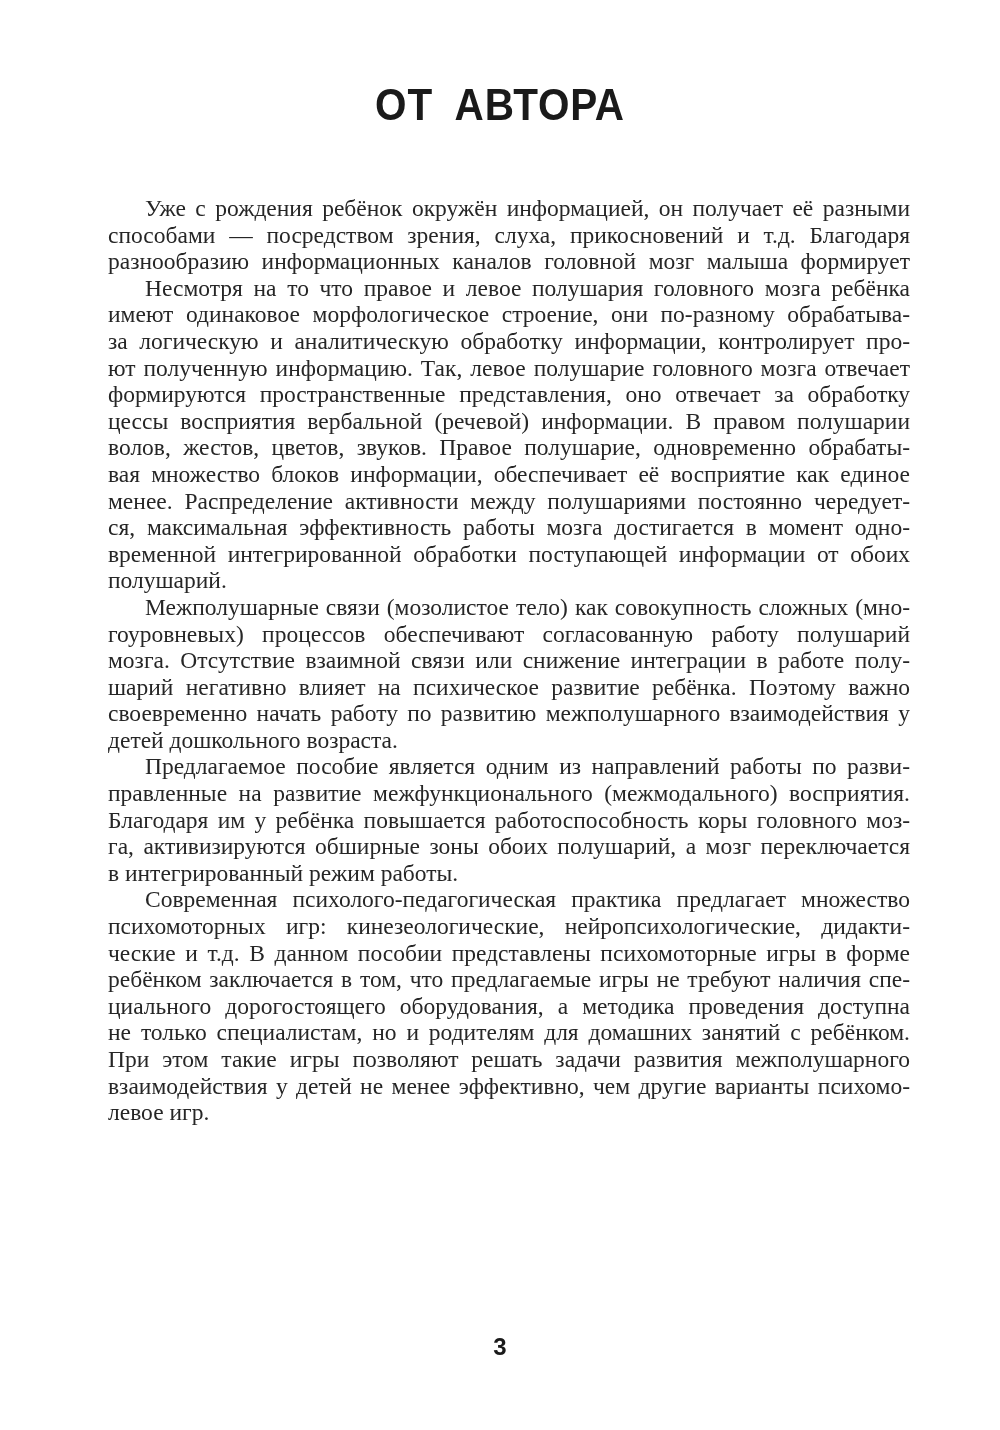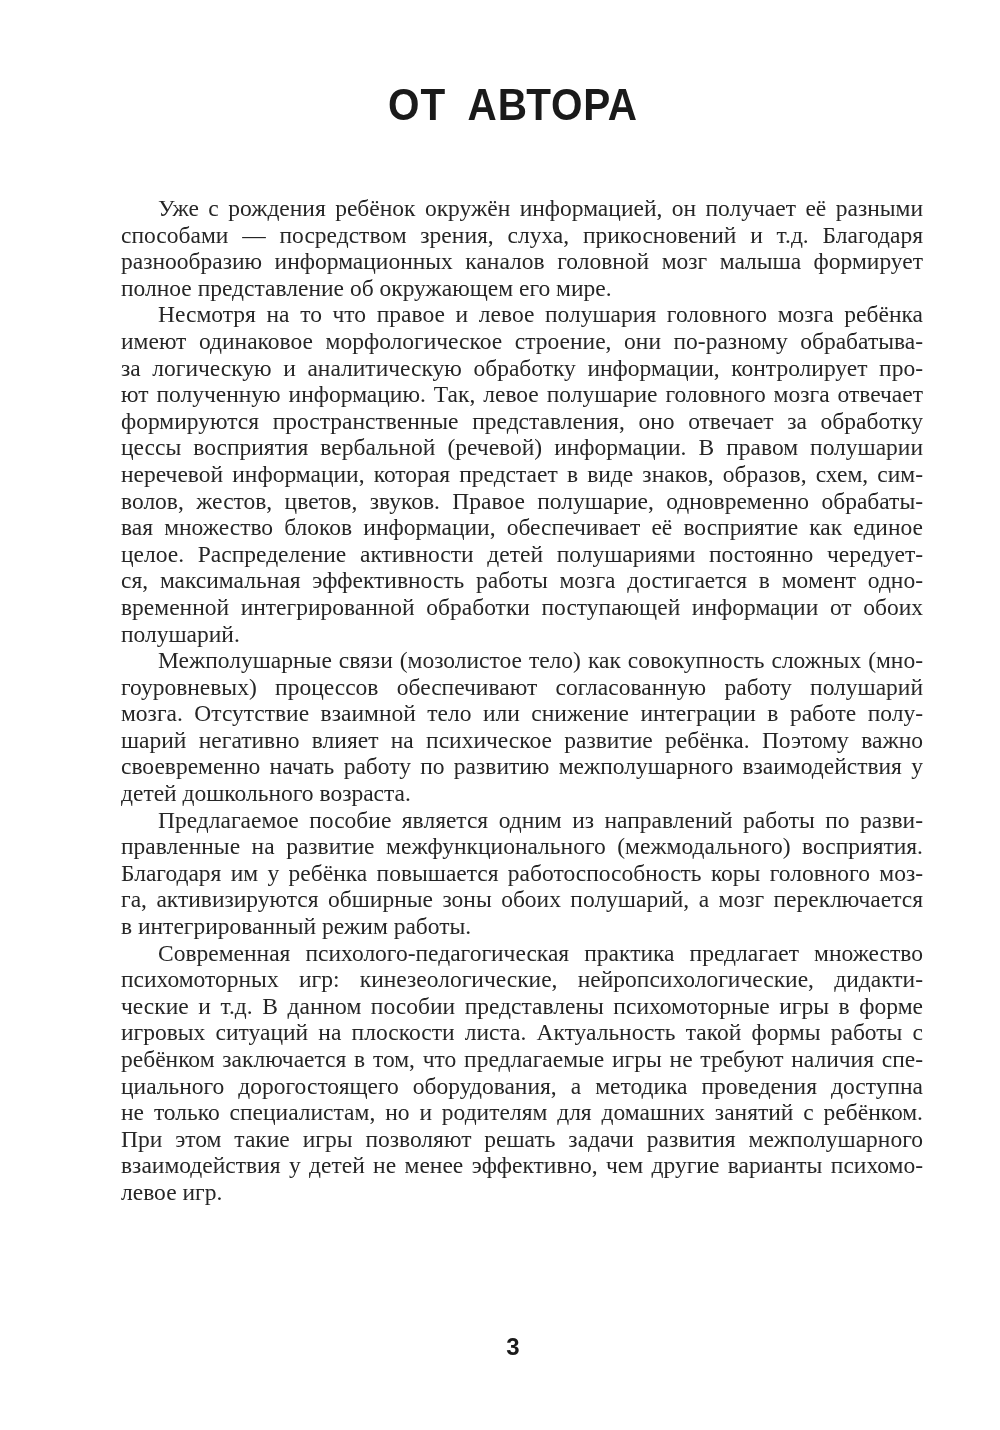--- a/index.html
+++ b/index.html
@@ -12,21 +12,20 @@
       height: 1430px;
       position: relative;
       overflow: hidden;
       color: #1f1f1f;
     }
     .page {
       position: absolute;
       left: 0; top: 0;
       width: 963px;
       height: 1430px;
-      margin-left: 13px;
     }
     .title {
       position: absolute;
       top: 80px;
       left: 0;
       width: 1000px;
       text-align: center;
       font-family: "Liberation Sans", sans-serif;
       font-weight: bold;
       font-size: 44px;
@@ -75,61 +74,58 @@
 
 <div class="page">
   <div class="title">ОТ АВТОРА</div>
 
   <div class="body-text">
 
     <div class="paragraph">
       <span class="line indent">Уже с рождения ребёнок окружён информацией, он получает её разными</span>
       <span class="line">способами — посредством зрения, слуха, прикосновений и т.д. Благодаря</span>
       <span class="line">разнообразию информационных каналов головной мозг малыша формирует</span>
-      <span class="line last">полное представление об окружающем его мире.</span>
     </div>
 
     <div class="paragraph">
       <span class="line indent">Несмотря на то что правое и левое полушария головного мозга ребёнка</span>
       <span class="line">имеют одинаковое морфологическое строение, они по-разному обрабатыва-</span>
       <span class="line">за логическую и аналитическую обработку информации, контролирует про-</span>
       <span class="line">ют полученную информацию. Так, левое полушарие головного мозга отвечает</span>
       <span class="line">формируются пространственные представления, оно отвечает за обработку</span>
       <span class="line">цессы восприятия вербальной (речевой) информации. В правом полушарии</span>
-      <span class="line">неречевой информации, которая предстает в виде знаков, образов, схем, сим-</span>
       <span class="line">волов, жестов, цветов, звуков. Правое полушарие, одновременно обрабаты-</span>
       <span class="line">вая множество блоков информации, обеспечивает её восприятие как единое</span>
-      <span class="line">целое. Распределение активности детей полушариями постоянно чередует-</span>
+      <span class="line">менее. Распределение активности между полушариями постоянно чередует-</span>
       <span class="line">ся, максимальная эффективность работы мозга достигается в момент одно-</span>
       <span class="line">временной интегрированной обработки поступающей информации от обоих</span>
       <span class="line last">полушарий.</span>
     </div>
 
     <div class="paragraph">
       <span class="line indent">Межполушарные связи (мозолистое тело) как совокупность сложных (мно-</span>
       <span class="line">гоуровневых) процессов обеспечивают согласованную работу полушарий</span>
-      <span class="line">мозга. Отсутствие взаимной тело или снижение интеграции в работе полу-</span>
+      <span class="line">мозга. Отсутствие взаимной связи или снижение интеграции в работе полу-</span>
       <span class="line">шарий негативно влияет на психическое развитие ребёнка. Поэтому важно</span>
       <span class="line">своевременно начать работу по развитию межполушарного взаимодействия у</span>
       <span class="line last">детей дошкольного возраста.</span>
     </div>
 
     <div class="paragraph">
       <span class="line indent">Предлагаемое пособие является одним из направлений работы по разви-</span>
       <span class="line">правленные на развитие межфункционального (межмодального) восприятия.</span>
       <span class="line">Благодаря им у ребёнка повышается работоспособность коры головного моз-</span>
       <span class="line">га, активизируются обширные зоны обоих полушарий, а мозг переключается</span>
       <span class="line last">в интегрированный режим работы.</span>
     </div>
 
     <div class="paragraph">
       <span class="line indent">Современная психолого-педагогическая практика предлагает множество</span>
       <span class="line">психомоторных игр: кинезеологические, нейропсихологические, дидакти-</span>
       <span class="line">ческие и т.д. В данном пособии представлены психомоторные игры в форме</span>
-      <span class="line">игровых ситуаций на плоскости листа. Актуальность такой формы работы с</span>
       <span class="line">ребёнком заключается в том, что предлагаемые игры не требуют наличия спе-</span>
       <span class="line">циального дорогостоящего оборудования, а методика проведения доступна</span>
       <span class="line">не только специалистам, но и родителям для домашних занятий с ребёнком.</span>
       <span class="line">При этом такие игры позволяют решать задачи развития межполушарного</span>
       <span class="line">взаимодействия у детей не менее эффективно, чем другие варианты психомо-</span>
       <span class="line last">левое игр.</span>
     </div>
   </div>
 
   <div class="page-number">3</div>

